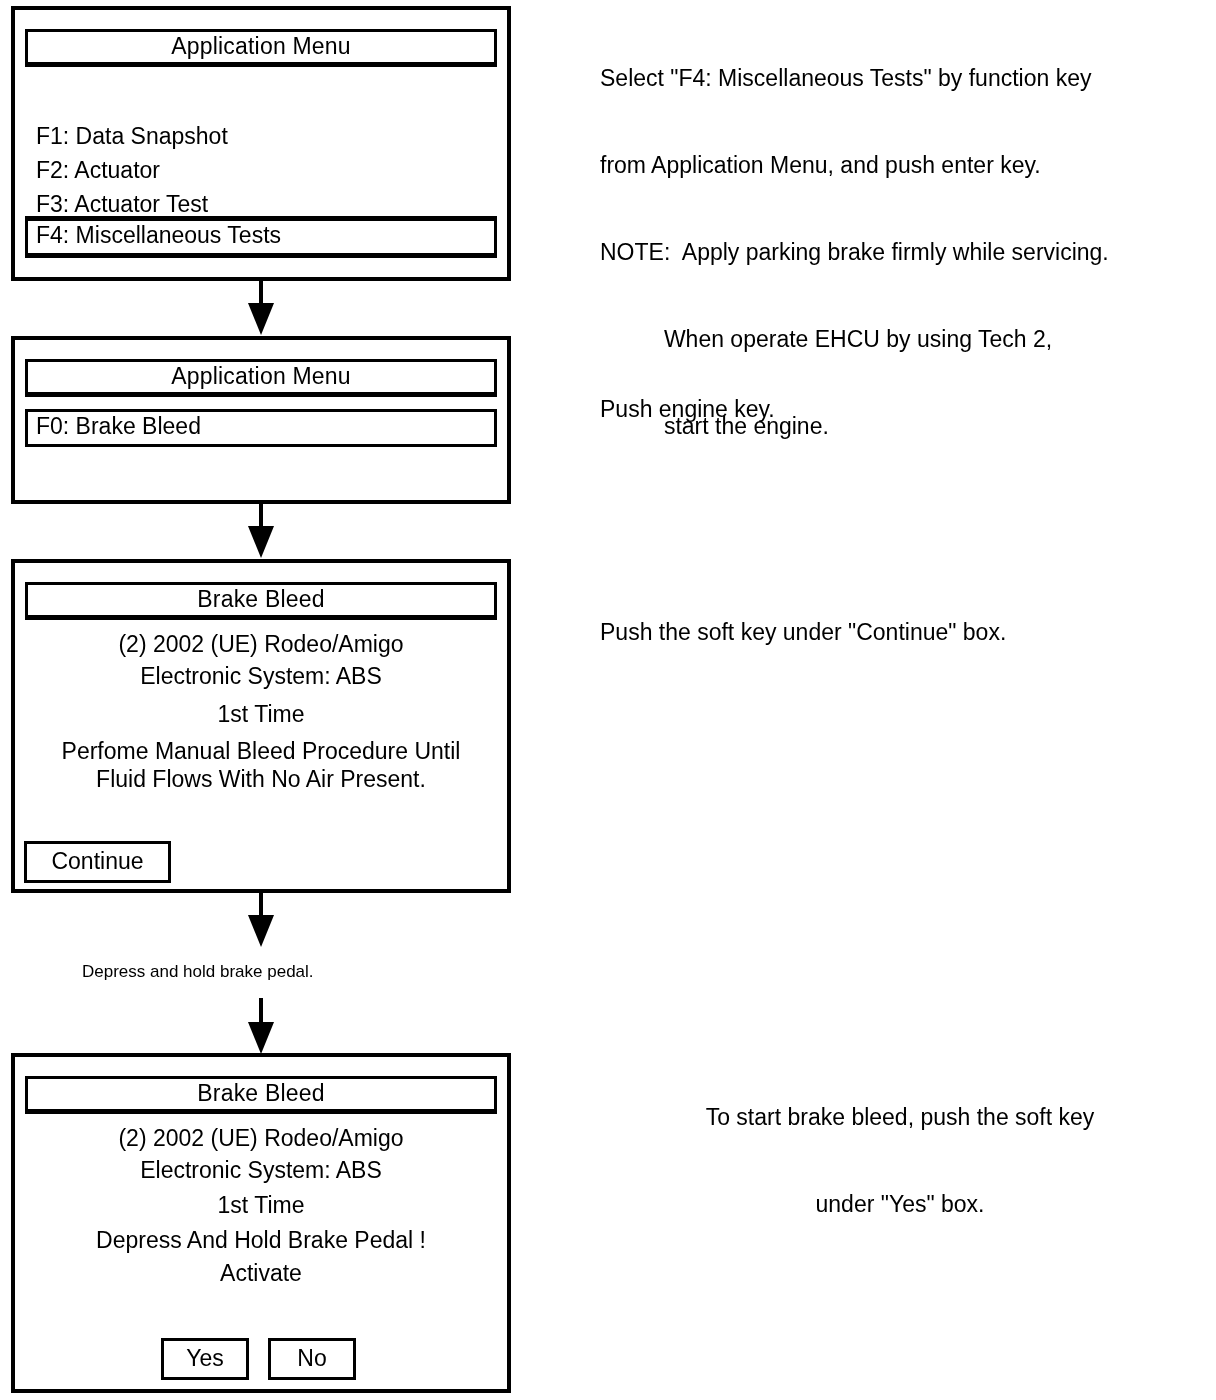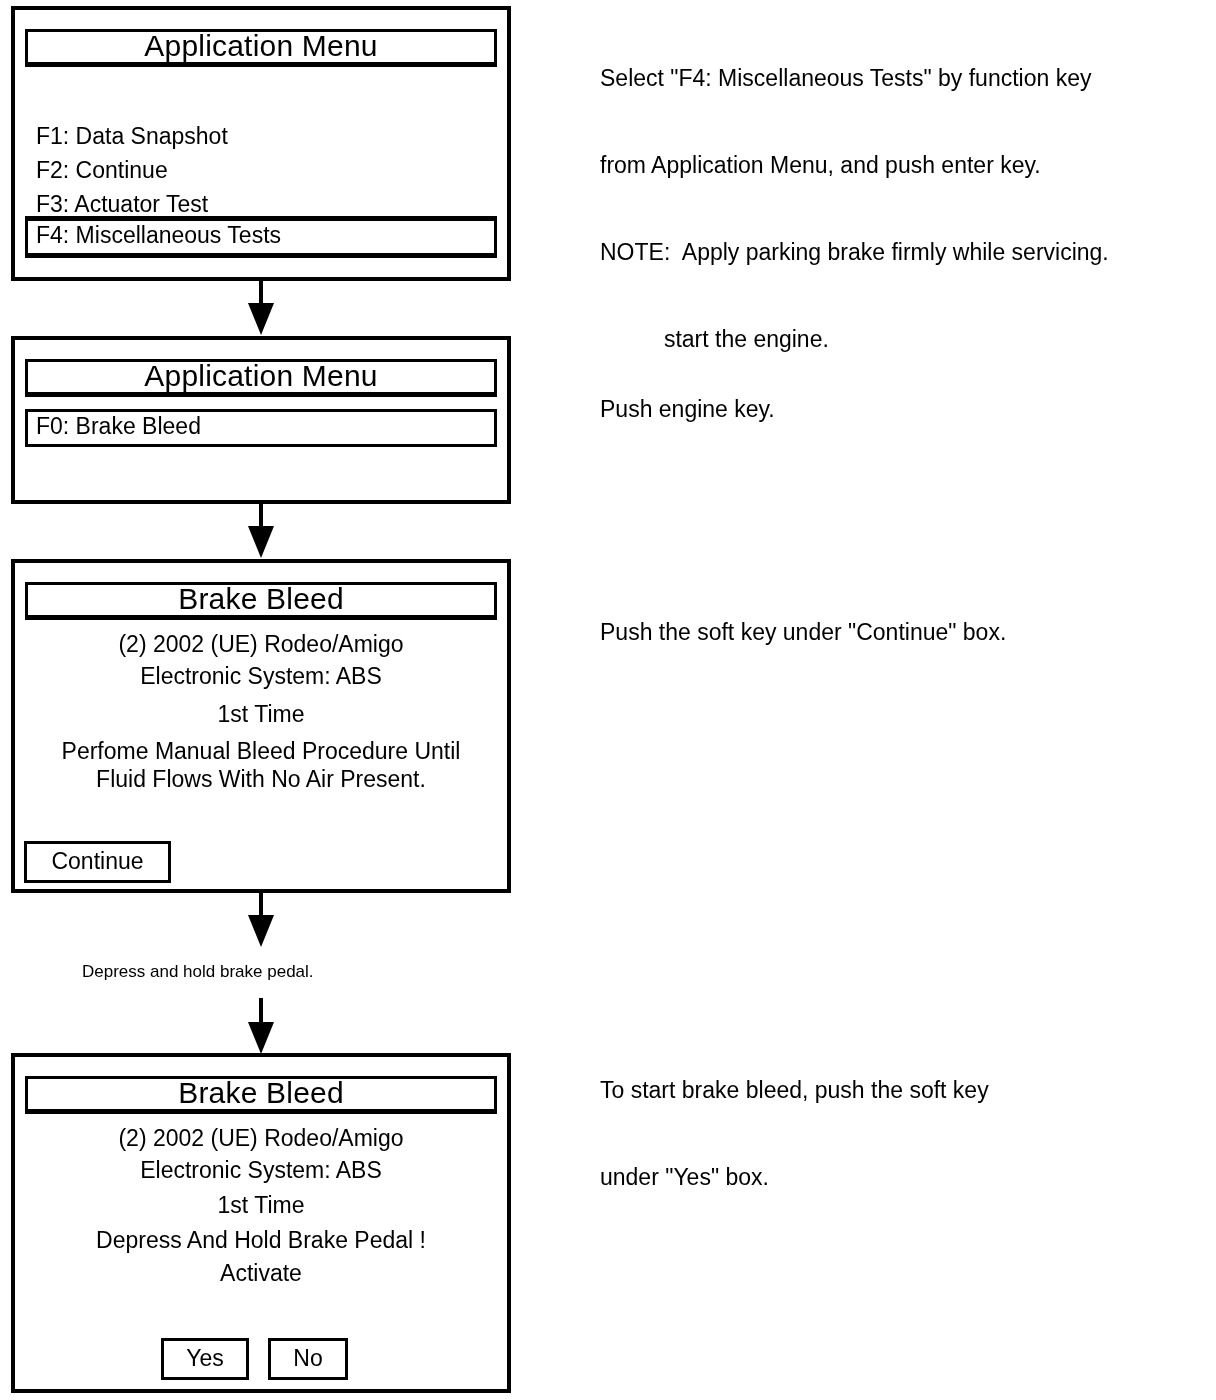--- a/index.html
+++ b/index.html
@@ -36,21 +36,21 @@
     border: 3px solid #000000;
     background: #ffffff;
   }
   .title-box {
     border-width: 3px;
     border-bottom-width: 5px;
   }
   .title-box .label {
     display: block;
     text-align: center;
-    font-size: 30px;
+    font-size: 23px;
     line-height: 28px;
     letter-spacing: 0.2px;
   }
   .menu-item-box {
     border-width: 3px;
   }
   .menu-item-box.selected {
     border-top-width: 5px;
     border-bottom-width: 5px;
   }
@@ -141,41 +141,42 @@
   <div class="inner-box title-box" style="top:19px; height:38px;">
     <span class="label">Application Menu</span>
   </div>
 
 
   <div class="menu-row" style="top:112px;">
     <span>F1: Data Snapshot</span>
   </div>
 
   <div class="menu-row" style="top:146px;">
-    <span>F2: Continue</span>
+    <span>F2: Actuator</span>
   </div>
 
   <div class="menu-row" style="top:180px;">
     <span>F3: Actuator Test</span>
   </div>
 
   <div class="inner-box menu-item-box selected" style="top:206px; height:42px;">
     <span class="label">F4: Miscellaneous Tests</span>
   </div>
 </div>
 
 <div class="arrow" style="left:248px; top:281px; height:54px;">
   <div class="stem" style="height:24px;"></div>
   <div class="head" style="top:22px;"></div>
 </div>
 
 <div class="note" style="left:600px; top:6px; width:600px;">
   <span class="ln">Select "F4: Miscellaneous Tests" by function key</span>
   <span class="ln">from Application Menu, and push enter key.</span>
   <span class="ln">NOTE:  Apply parking brake firmly while servicing.</span>
+  <span class="ln">          When operate EHCU by using Tech 2,</span>
   <span class="ln">          start the engine.</span>
 </div>
 
 <div class="screen" style="top:336px; height:168px;">
 
   <div class="inner-box title-box" style="top:19px; height:38px;">
     <span class="label">Application Menu</span>
   </div>
 
   <div class="inner-box menu-item-box" style="top:69px; height:38px;">
@@ -255,21 +256,21 @@
   <div class="body-line" style="top:170px;">
     <span>Depress And Hold Brake Pedal !</span>
   </div>
   <div class="body-line" style="top:203px;">
     <span>Activate</span>
   </div>
 
   <div class="softkey" style="left:146px; top:281px; width:88px;">
     <span>Yes</span>
   </div>
-  <div class="softkey" style="left:253px; top:281px; width:80px;">
+  <div class="softkey" style="left:253px; top:281px; width:88px;">
     <span>No</span>
   </div>
 </div>
 
-<div class="note" style="left:600px; top:1018px; width:600px;">
+<div class="note" style="left:600px; top:1045px; width:600px;text-align:center;">
   <span class="ln">To start brake bleed, push the soft key</span>
   <span class="ln">under "Yes" box.</span>
 </div>
 
 </body></html>

